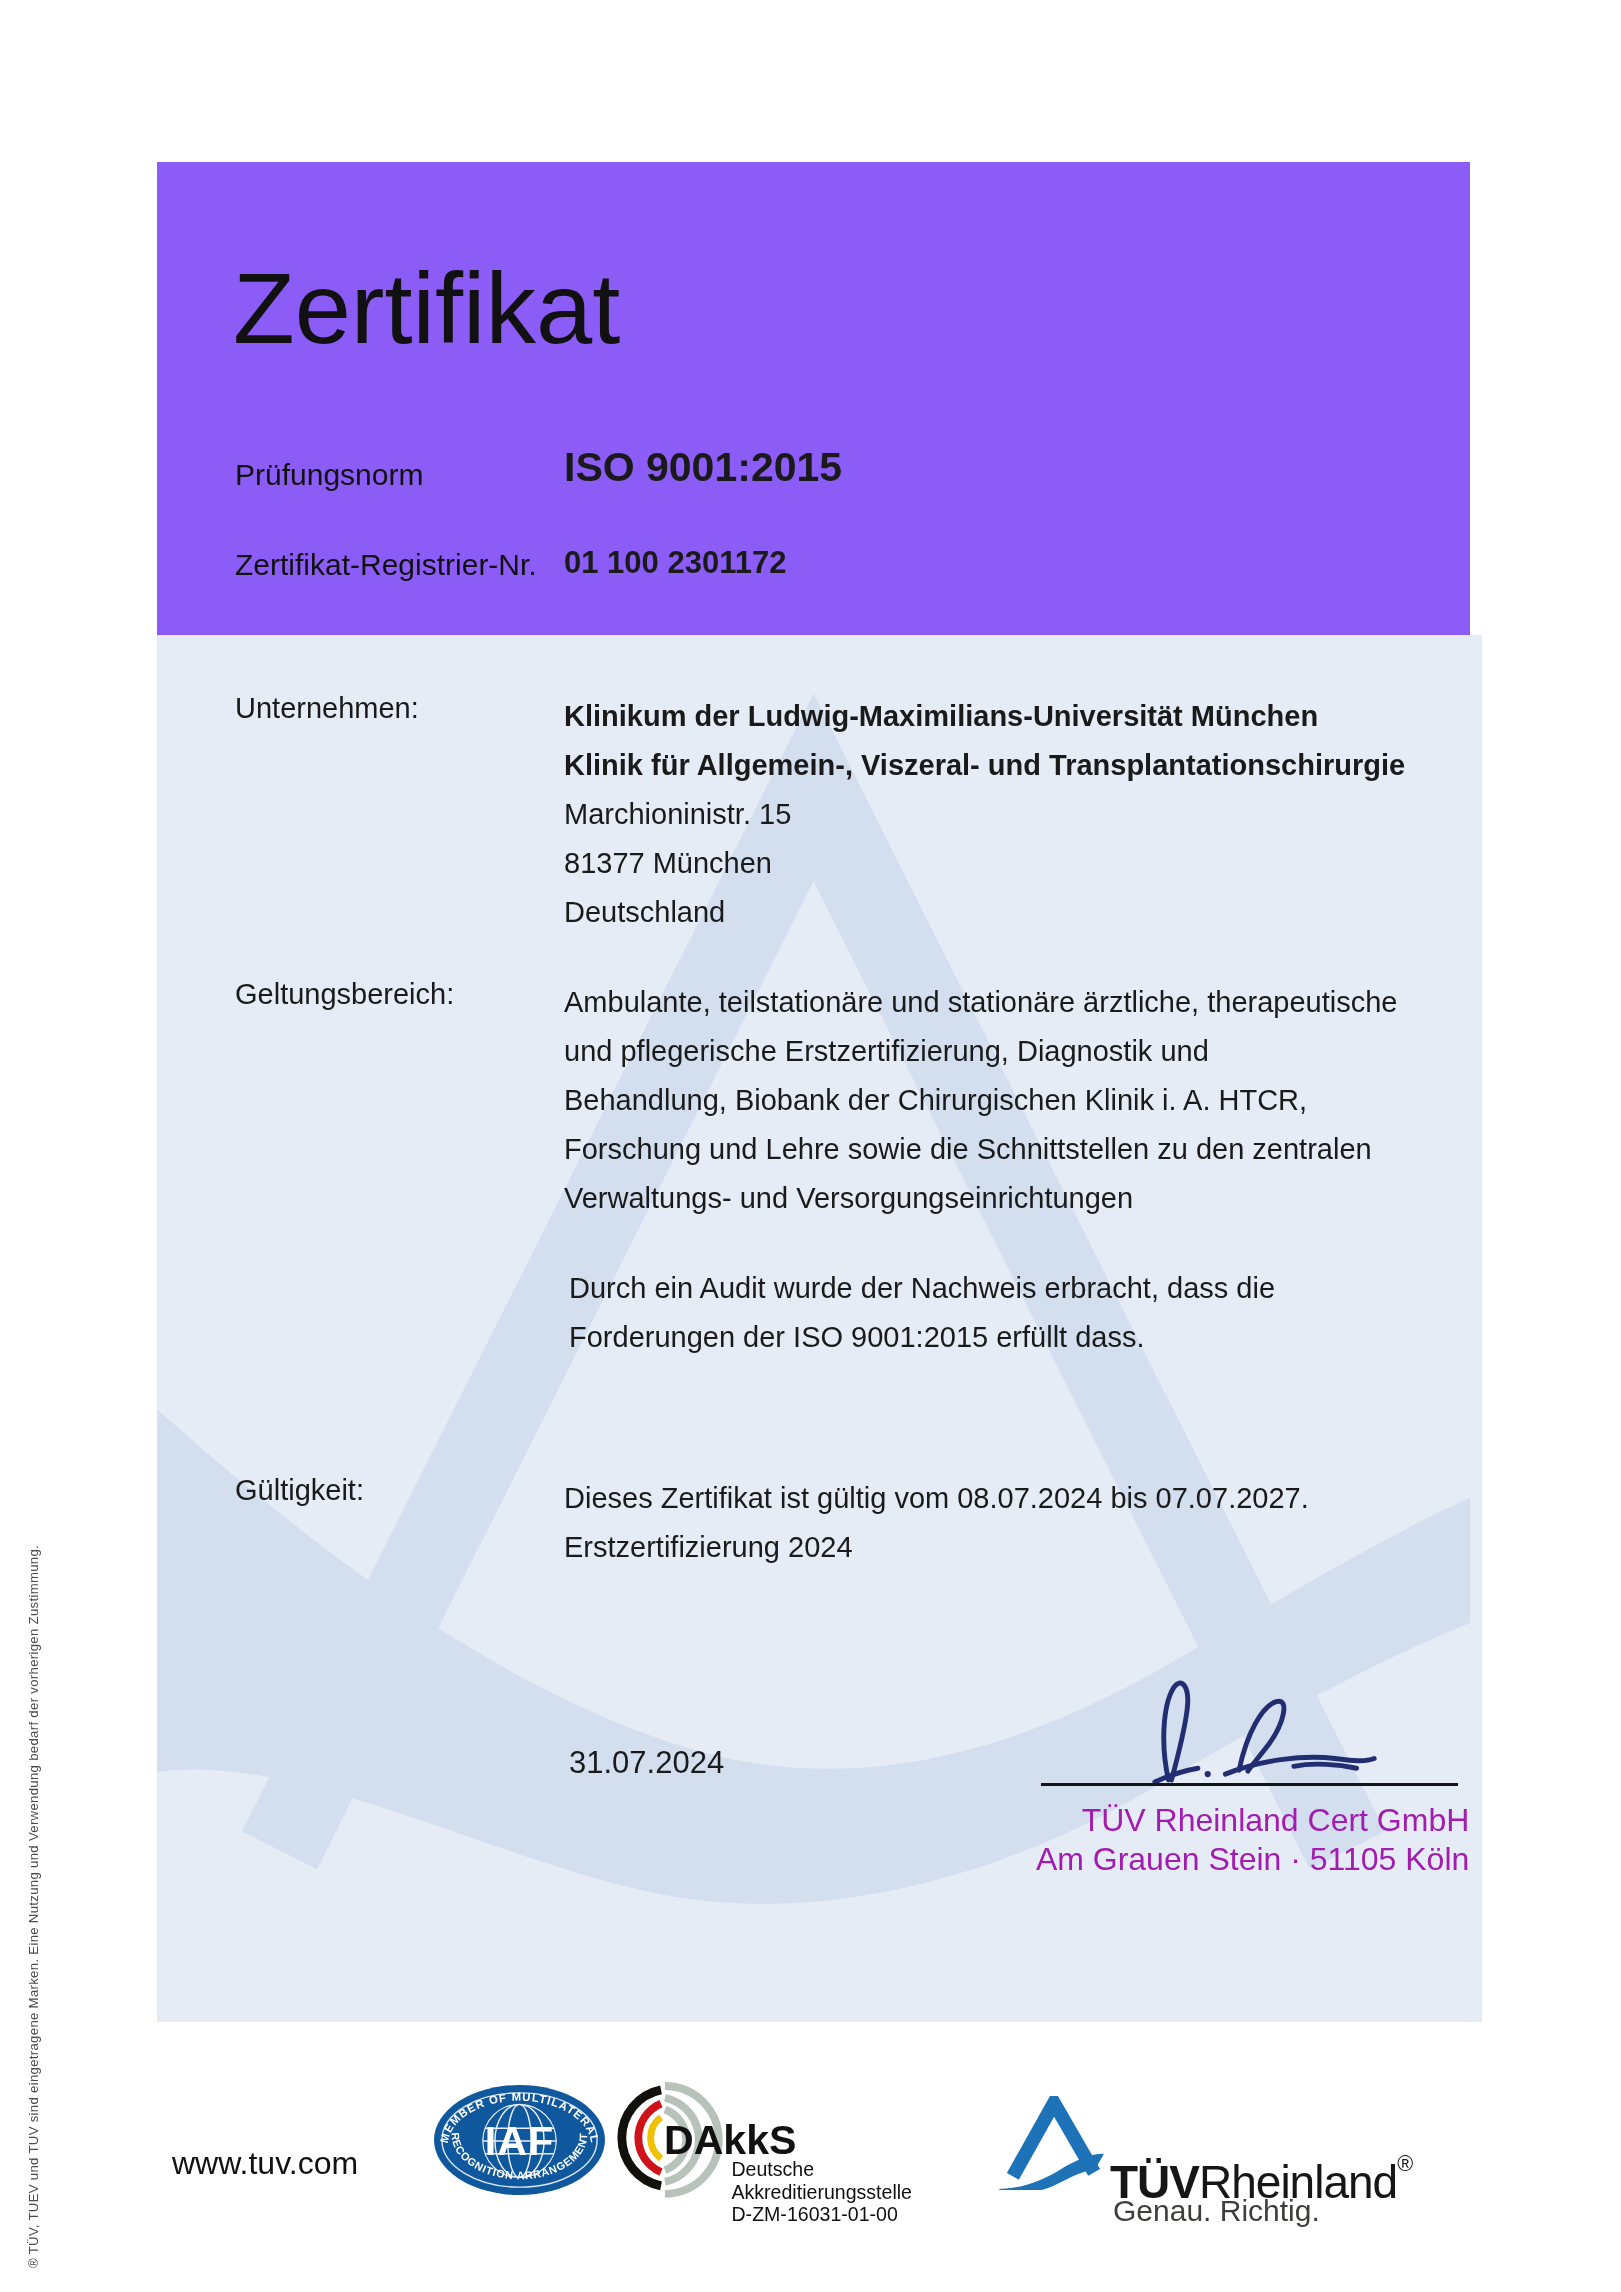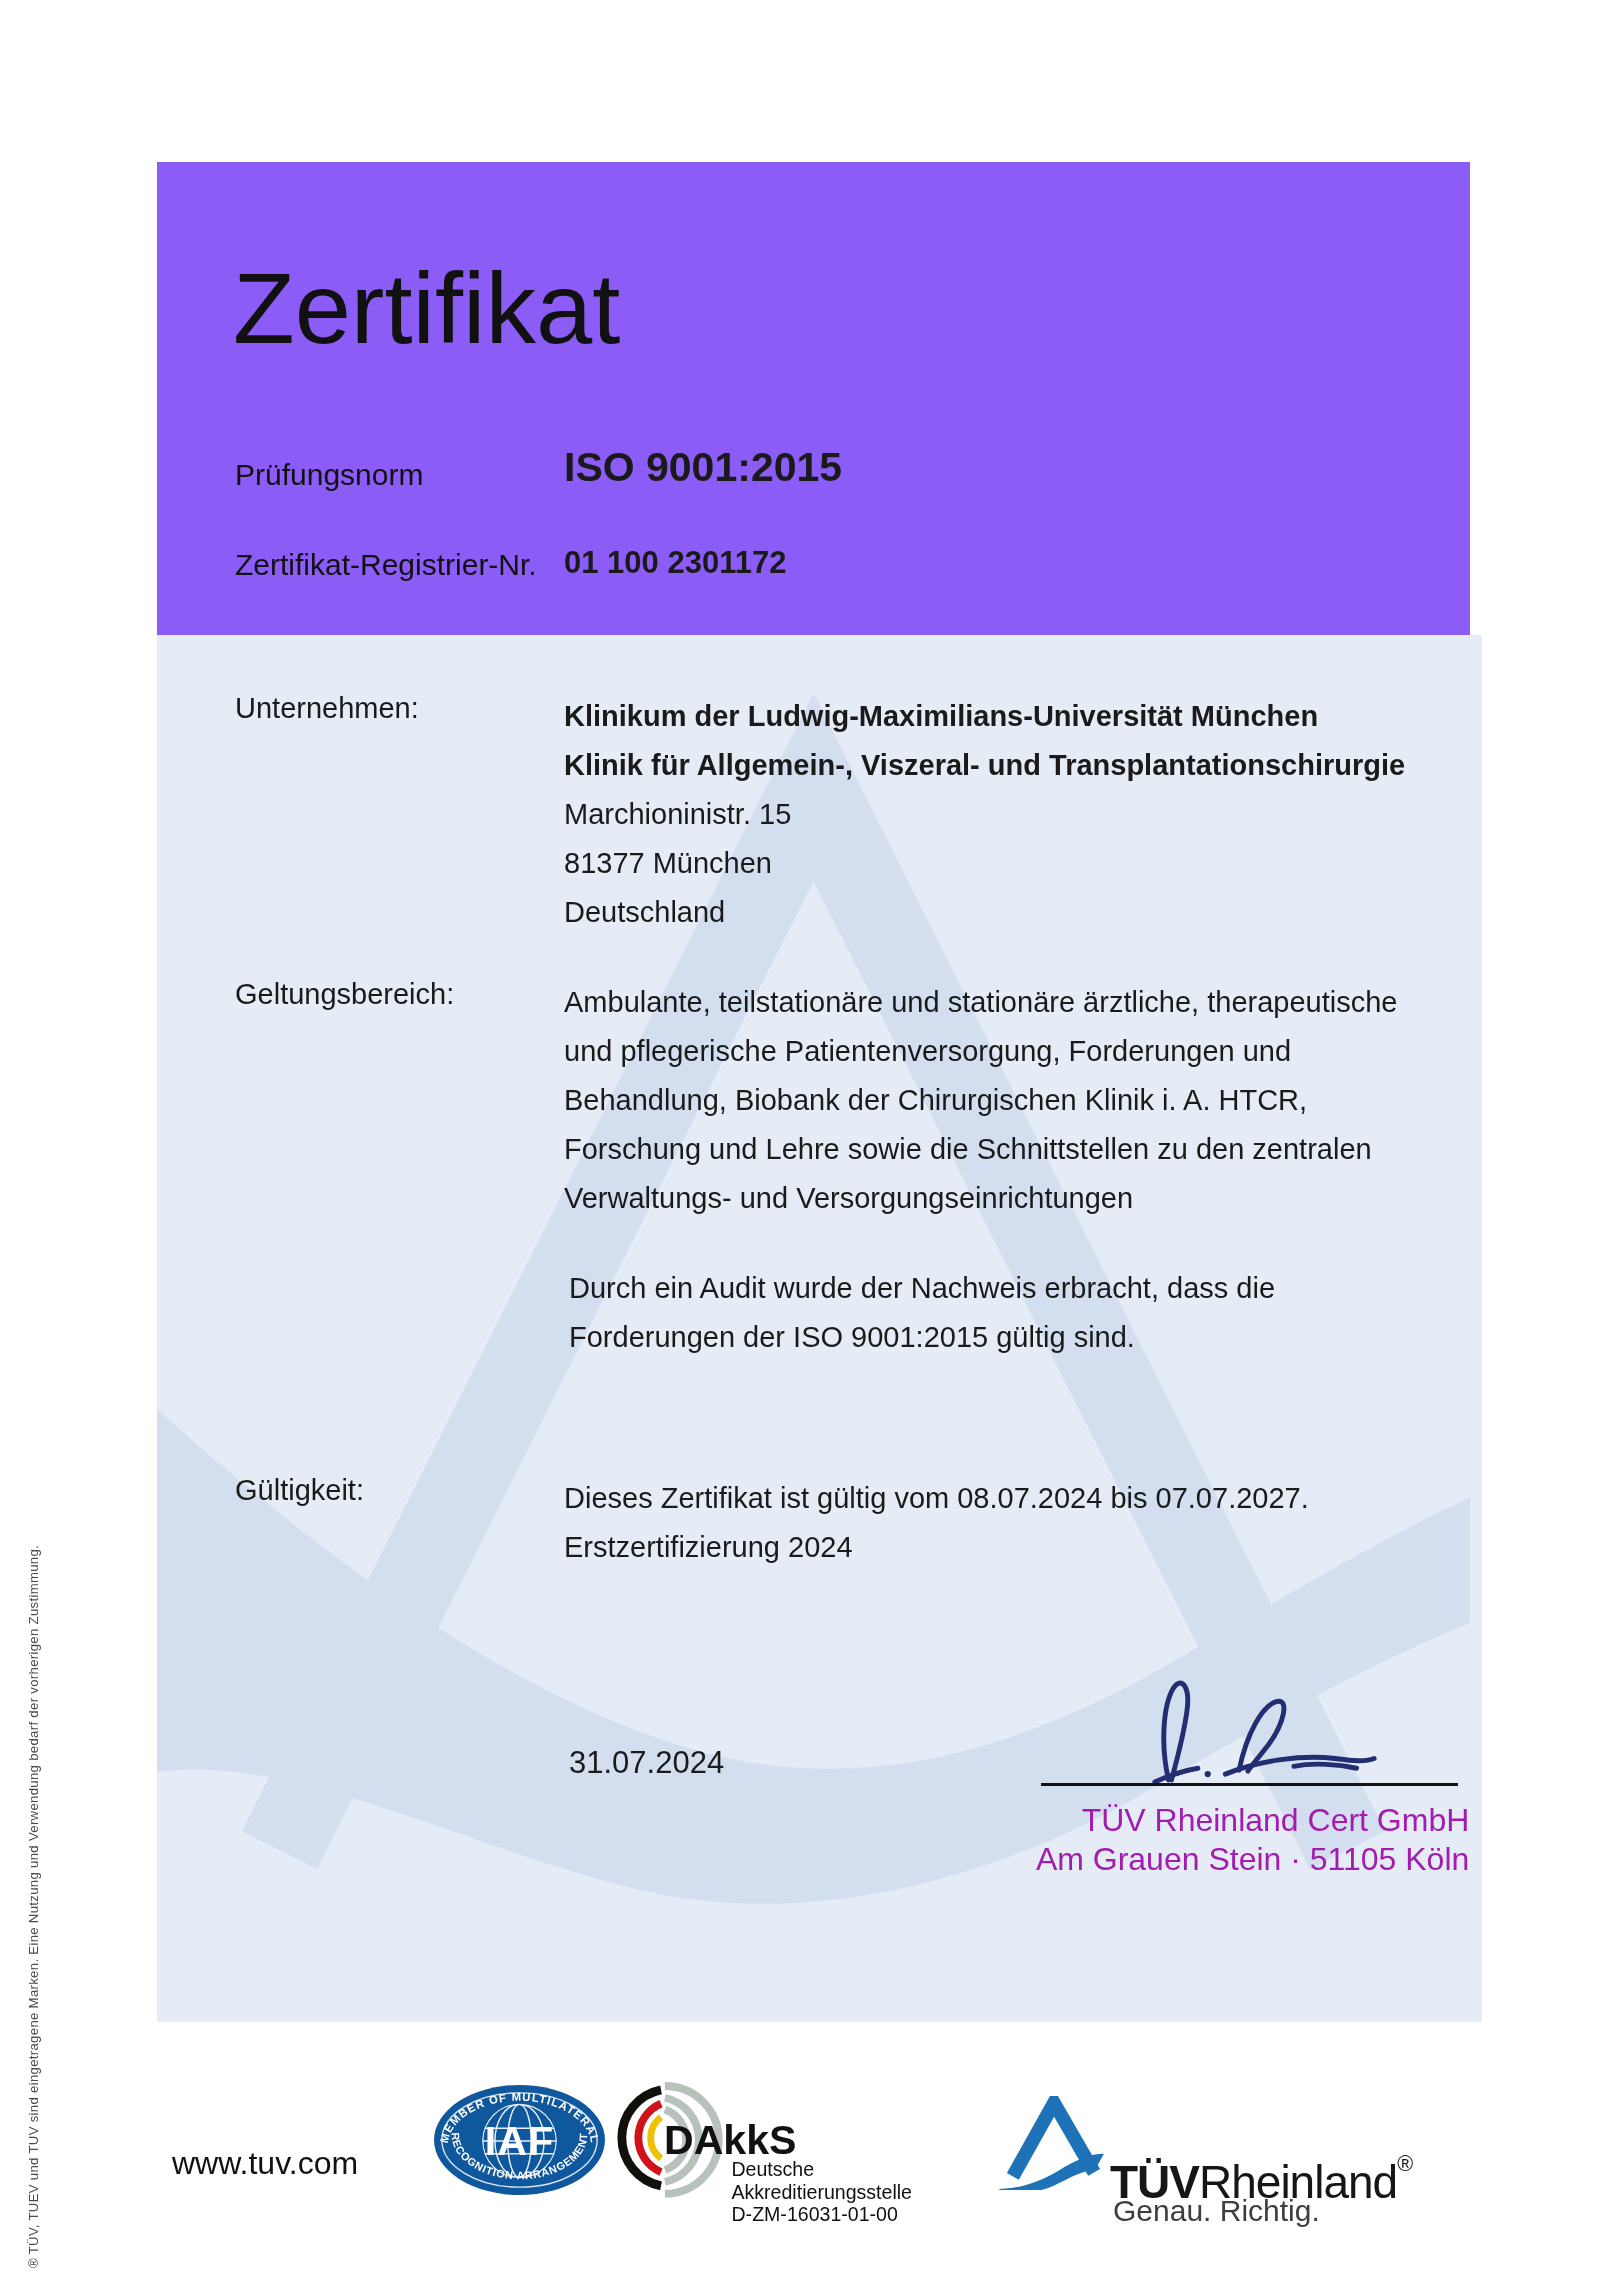--- a/index.html
+++ b/index.html
@@ -67,29 +67,29 @@
     <div class="b">Klinikum der Ludwig-Maximilians-Universität München</div>
     <div class="b">Klinik für Allgemein-, Viszeral- und Transplantationschirurgie</div>
     <div>Marchioninistr. 15</div>
     <div>81377 München</div>
     <div>Deutschland</div>
   </div>
 
   <div class="lbl" style="top:343px">Geltungsbereich:</div>
   <div class="valblock" style="top:343px">
     <div>Ambulante, teilstationäre und stationäre ärztliche, therapeutische</div>
-    <div>und pflegerische Patientenversorgung, Forderungen und</div>
+    <div>und pflegerische Erstzertifizierung, Diagnostik und</div>
     <div>Behandlung, Biobank der Chirurgischen Klinik i. A. HTCR,</div>
     <div>Forschung und Lehre sowie die Schnittstellen zu den zentralen</div>
     <div>Verwaltungs- und Versorgungseinrichtungen</div>
   </div>
 
   <div class="valblock audit" style="top:629px">
     <div>Durch ein Audit wurde der Nachweis erbracht, dass die</div>
-    <div>Forderungen der ISO 9001:2015 gültig sind.</div>
+    <div>Forderungen der ISO 9001:2015 erfüllt dass.</div>
   </div>
 
   <div class="lbl" style="top:839px">Gültigkeit:</div>
   <div class="valblock" style="top:839px">
     <div>Dieses Zertifikat ist gültig vom 08.07.2024 bis 07.07.2027.</div>
     <div>Erstzertifizierung 2024</div>
   </div>
 
   <div class="date">31.07.2024</div>
 

